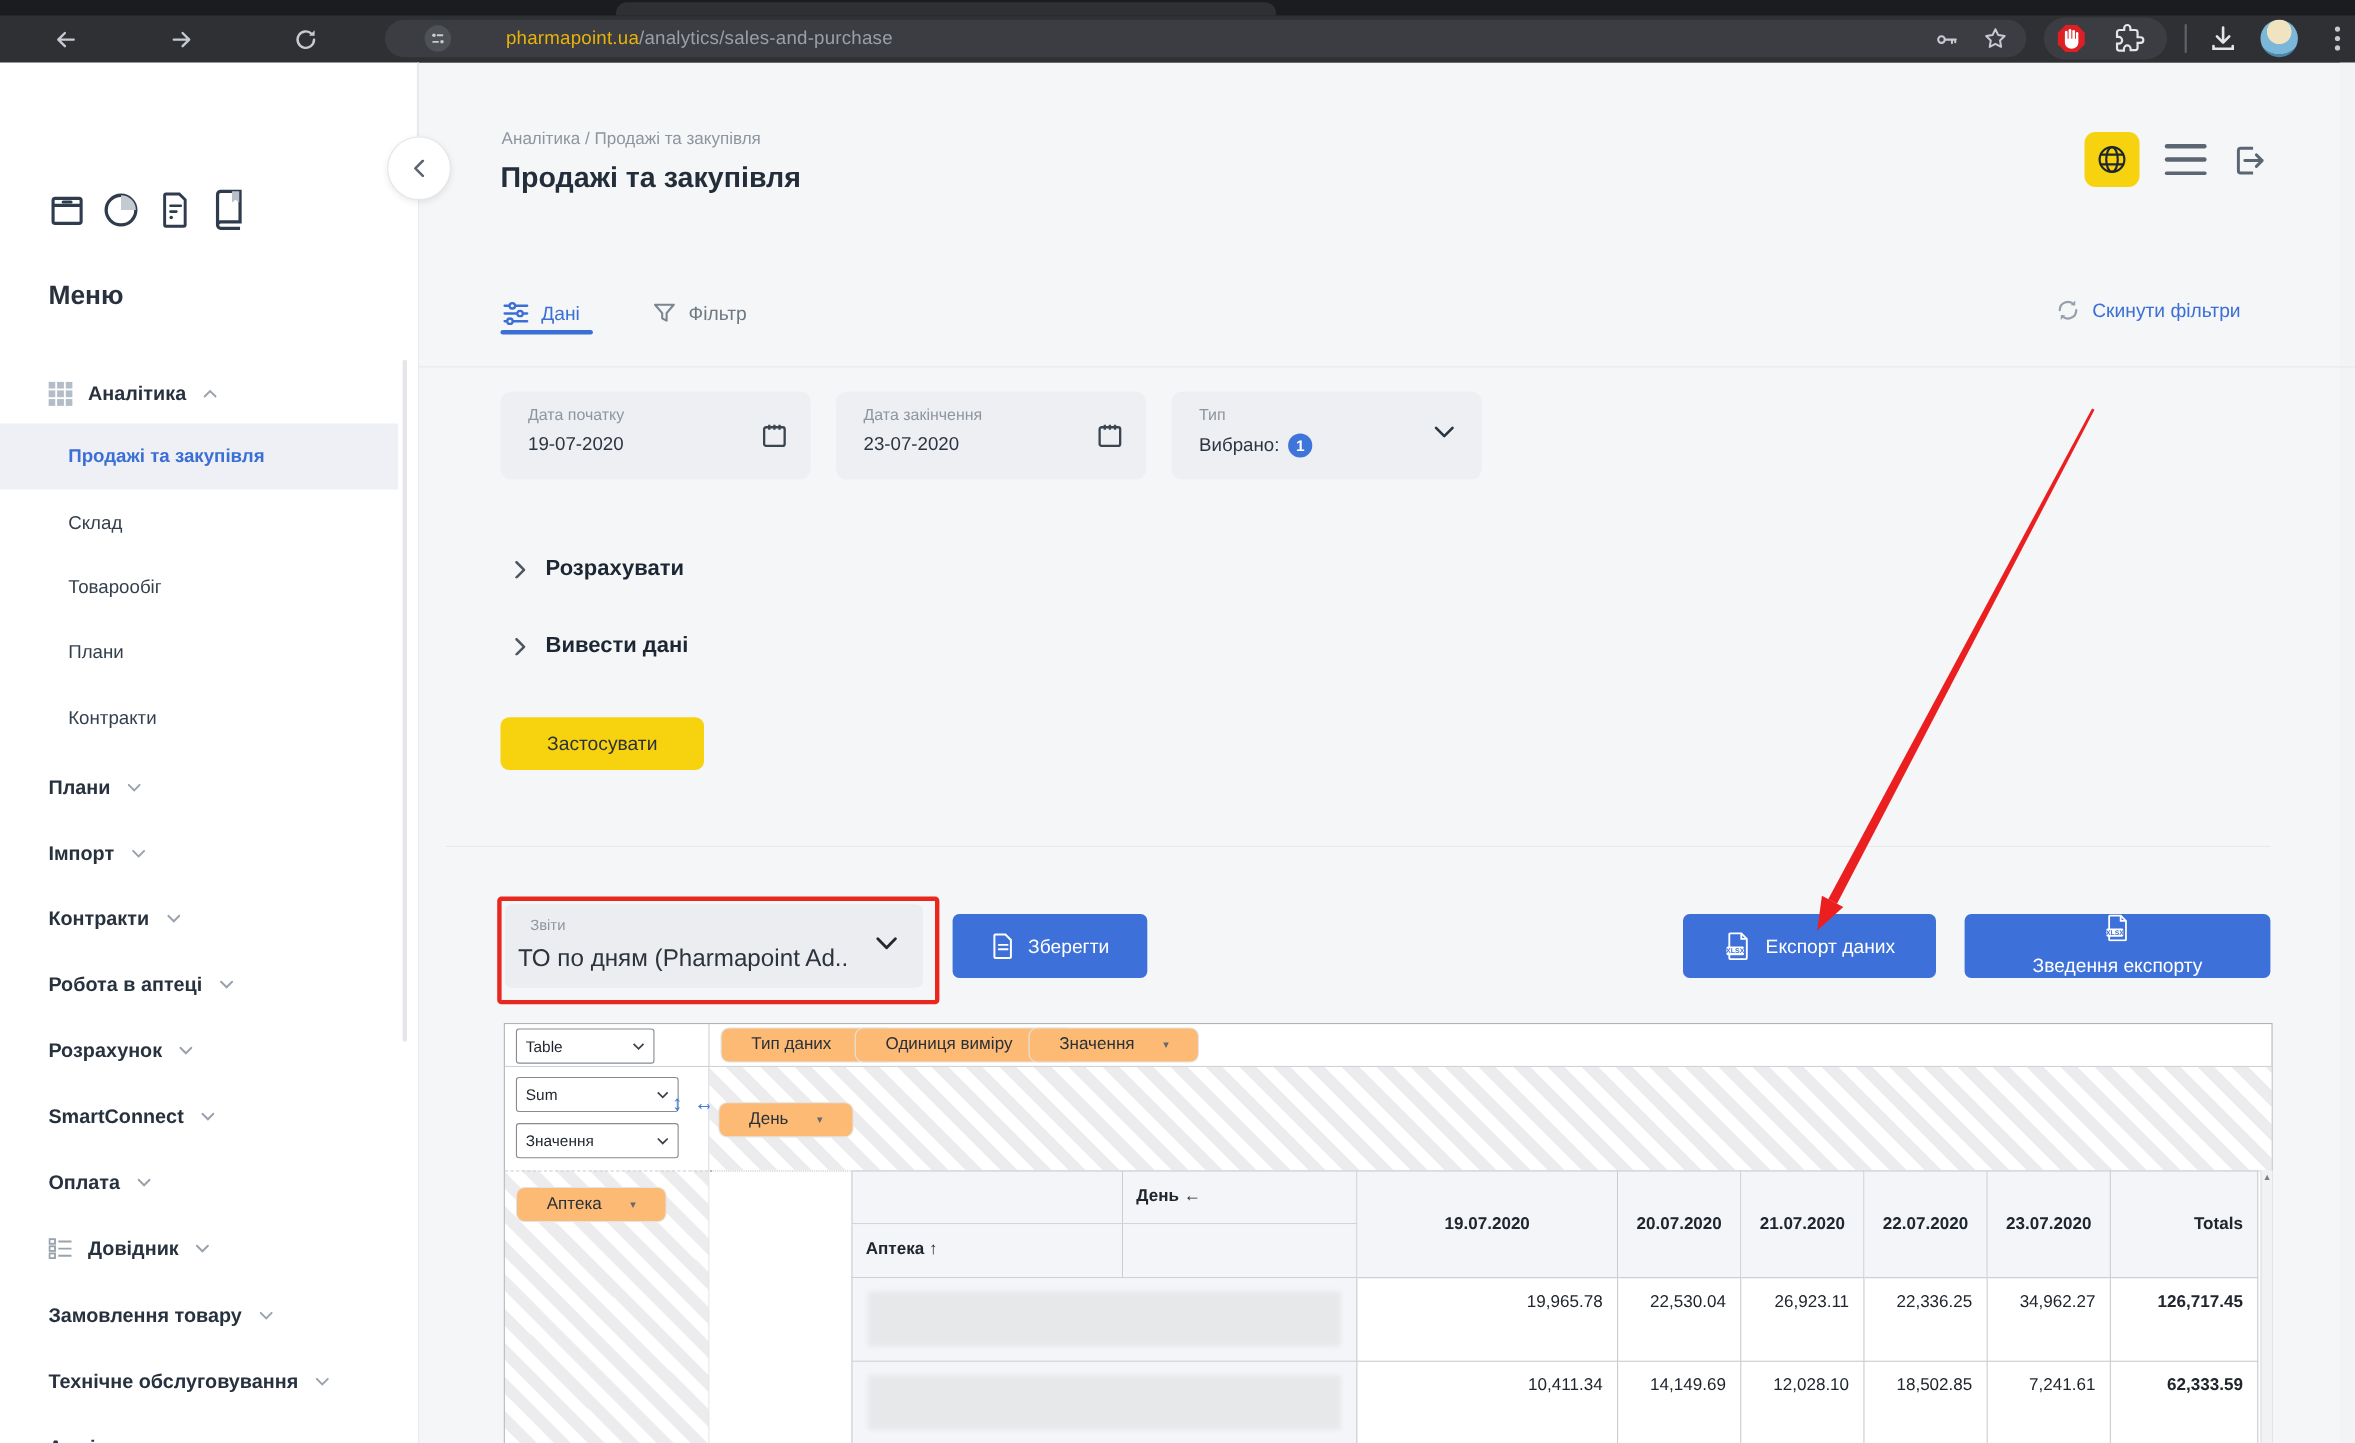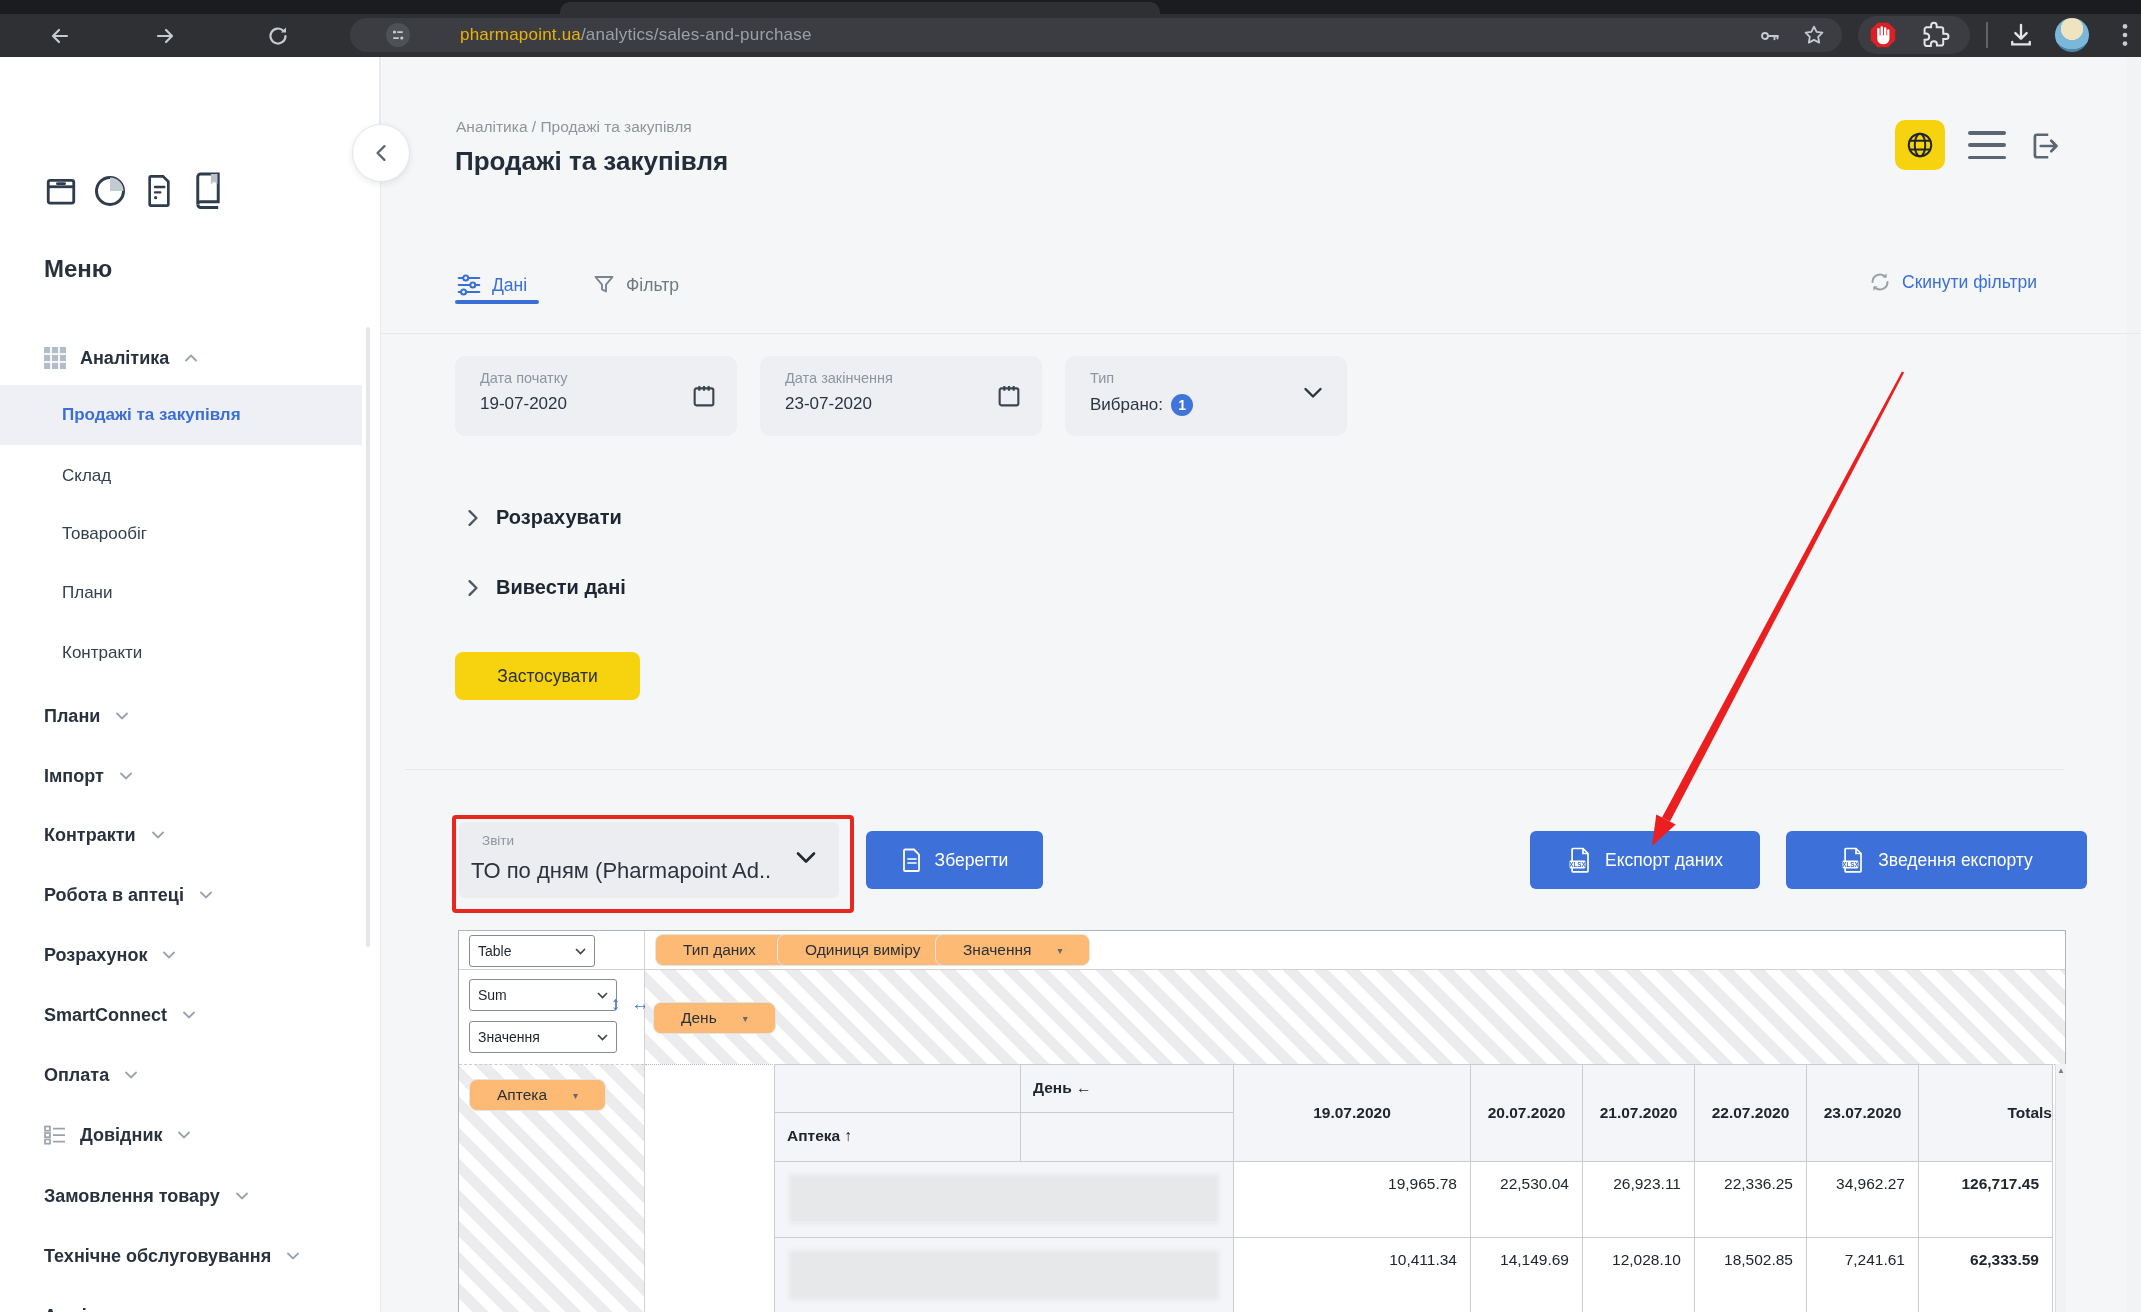--- a/index.html
+++ b/index.html
@@ -463,21 +463,21 @@
 
   <div class="blue-btn" style="left:1530px;width:230px;">
     <svg width="26" height="26" viewBox="0 0 26 26">
         <path d="M6 1.5h10l5 5V24a.9.9 0 0 1-.9.9H6a.9.9 0 0 1-.9-.9V2.4a.9.9 0 0 1 .9-.9z" fill="none" stroke="#fff" stroke-width="1.7"></path>
         <path d="M16 1.5v5h5" fill="none" stroke="#fff" stroke-width="1.7"></path>
         <rect x="2.5" y="13.5" width="16" height="8" rx="1.4" fill="#fff"></rect>
         <text x="10.5" y="19.8" font-size="6.4" font-weight="bold" fill="#3d71d9" text-anchor="middle" font-family="Liberation Sans, sans-serif">XLSX</text>
       </svg>
     <span>Експорт даних</span>
   </div>
-  <div class="blue-btn" style="left:1786px;width:301px;">
+  <div class="blue-btn" style="left:1786px;width:278px;flex-direction:column;">
     <svg width="26" height="26" viewBox="0 0 26 26">
         <path d="M6 1.5h10l5 5V24a.9.9 0 0 1-.9.9H6a.9.9 0 0 1-.9-.9V2.4a.9.9 0 0 1 .9-.9z" fill="none" stroke="#fff" stroke-width="1.7"></path>
         <path d="M16 1.5v5h5" fill="none" stroke="#fff" stroke-width="1.7"></path>
         <rect x="2.5" y="13.5" width="16" height="8" rx="1.4" fill="#fff"></rect>
         <text x="10.5" y="19.8" font-size="6.4" font-weight="bold" fill="#3d71d9" text-anchor="middle" font-family="Liberation Sans, sans-serif">XLSX</text>
       </svg>
     <span>Зведення експорту</span>
   </div>
 
   <div class="pivot">
@@ -549,21 +549,21 @@
       </div>
     <div class="cell hcell" style="left:1124px;top:133px;width:112px;height:98px;border-top:1px solid #c9ccd0;display:flex;align-items:center;justify-content:center;">
         <span>21.07.2020</span>
       </div>
     <div class="cell hcell" style="left:1236px;top:133px;width:112px;height:98px;border-top:1px solid #c9ccd0;display:flex;align-items:center;justify-content:center;">
         <span>22.07.2020</span>
       </div>
     <div class="cell hcell" style="left:1348px;top:133px;width:112px;height:98px;border-top:1px solid #c9ccd0;display:flex;align-items:center;justify-content:center;">
         <span>23.07.2020</span>
       </div>
-    <div class="cell hcell" style="left:1460px;top:133px;width:134px;height:98px;border-top:1px solid #c9ccd0;display:flex;align-items:center;justify-content:flex-end;padding-right:0;box-sizing:border-box;">
+    <div class="cell hcell" style="left:1460px;top:133px;width:134px;height:98px;border-top:1px solid #c9ccd0;display:flex;align-items:center;justify-content:flex-end;padding-right:13px;box-sizing:border-box;">
         <span>Totals</span>
       </div>
 
     <div class="cell hcell" style="left:315px;top:231px;width:460px;height:76px;border-left:1px solid #c9ccd0;">
         <div class="blurrect" style="left:14px;top:12px;width:430px;height:50px;"></div>
       </div>
     <div class="cell num" style="left:775px;top:231px;width:237px;height:76px;"><span>19,965.78</span></div>
     <div class="cell num" style="left:1012px;top:231px;width:112px;height:76px;"><span>22,530.04</span></div>
     <div class="cell num" style="left:1124px;top:231px;width:112px;height:76px;"><span>26,923.11</span></div>
     <div class="cell num" style="left:1236px;top:231px;width:112px;height:76px;"><span>22,336.25</span></div>

